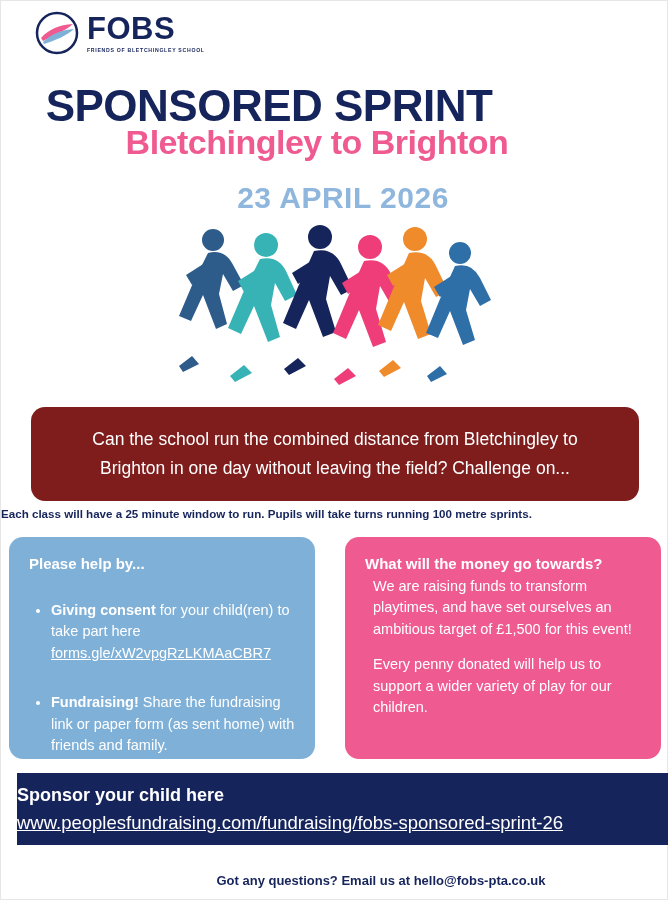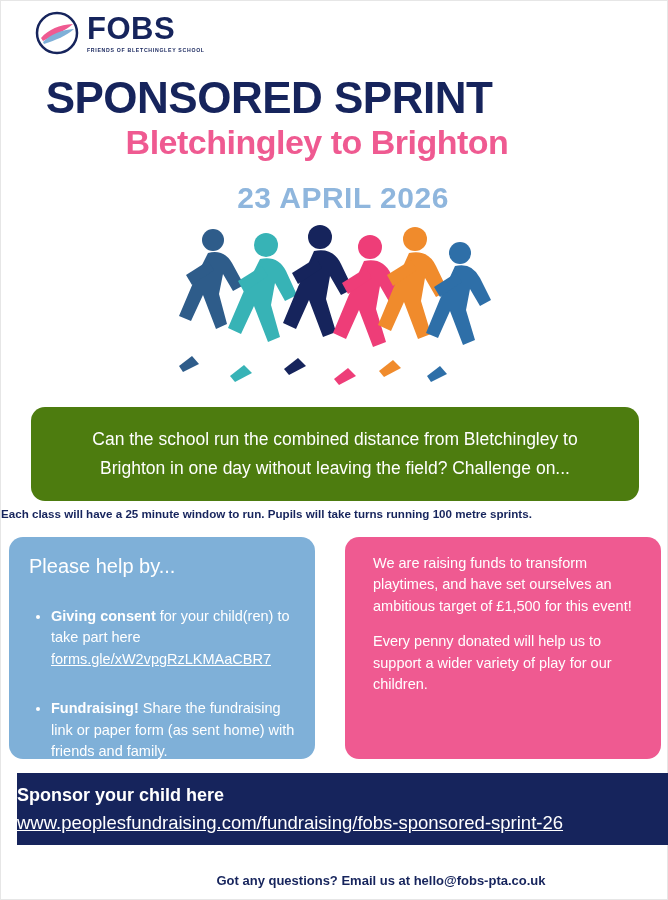--- a/index.html
+++ b/index.html
@@ -54,21 +54,21 @@
     font-size: 5.2px;
     letter-spacing: 0.7px;
     color: #16245c;
     margin-top: 3px;
     font-weight: bold;
   }
 
   
   .title-main {
     position: absolute;
-    top: 72px;
+    top: 80px;
     left: 0;
     width: 536px;
     text-align: center;
     font-size: 44px;
     font-weight: bold;
     letter-spacing: -0.5px;
     color: #16245c;
   }
   .title-sub {
     position: absolute;
@@ -103,21 +103,21 @@
   }
   .runners svg { display: block; margin: 0 auto; }
 
   
   .banner {
     position: absolute;
     top: 406px;
     left: 30px;
     width: 608px;
     height: 94px;
-    background: #4d7c0f;
+    background: #7f1d1d;
     border-radius: 14px;
     color: #ffffff;
     display: flex;
     align-items: center;
     justify-content: center;
     text-align: center;
     box-sizing: border-box;
     padding: 8px 38px;
     font-size: 17.5px;
     line-height: 1.65;
@@ -151,22 +151,22 @@
   }
   .card-right {
     top: 536px;
     left: 344px;
     width: 316px;
     height: 222px;
     background: #ef5a91;
     color: #ffffff;
   }
   .card-title {
-    font-size: 20px;
-    font-weight: normal;
+    font-size: 15px;
+    font-weight: bold;
     margin: 2px 0 4px 0;
   }
   .card ul {
     margin: 0;
     padding-left: 22px;
   }
   .card li {
     font-size: 14.5px;
     line-height: 1.48;
     margin-bottom: 14px;
@@ -301,20 +301,21 @@
       <li>
         <b>Giving consent</b><span> for your child(ren) to take part here </span><a class="link-inline" href="#">forms.gle/xW2vpgRzLKMAaCBR7</a>
       </li>
       <li>
         <b>Fundraising!</b><span> Share the fundraising link or paper form (as sent home) with friends and family.</span>
       </li>
     </ul>
   </div>
 
   <div class="card card-right">
+    <div class="card-title">What will the money go towards?</div>
     <p>We are raising funds to transform playtimes, and have set ourselves an ambitious target of £1,500 for this event!</p>
     <p>Every penny donated will help us to support a wider variety of play for our children.</p>
   </div>
 
   <div class="sponsor">
     <div class="sponsor-title">Sponsor your child here</div>
     <a class="sponsor-url" href="#">www.peoplesfundraising.com/fundraising/fobs-sponsored-sprint-26</a>
   </div>
 
   <div class="footer">Got any questions? Email us at hello@fobs-pta.co.uk</div>

